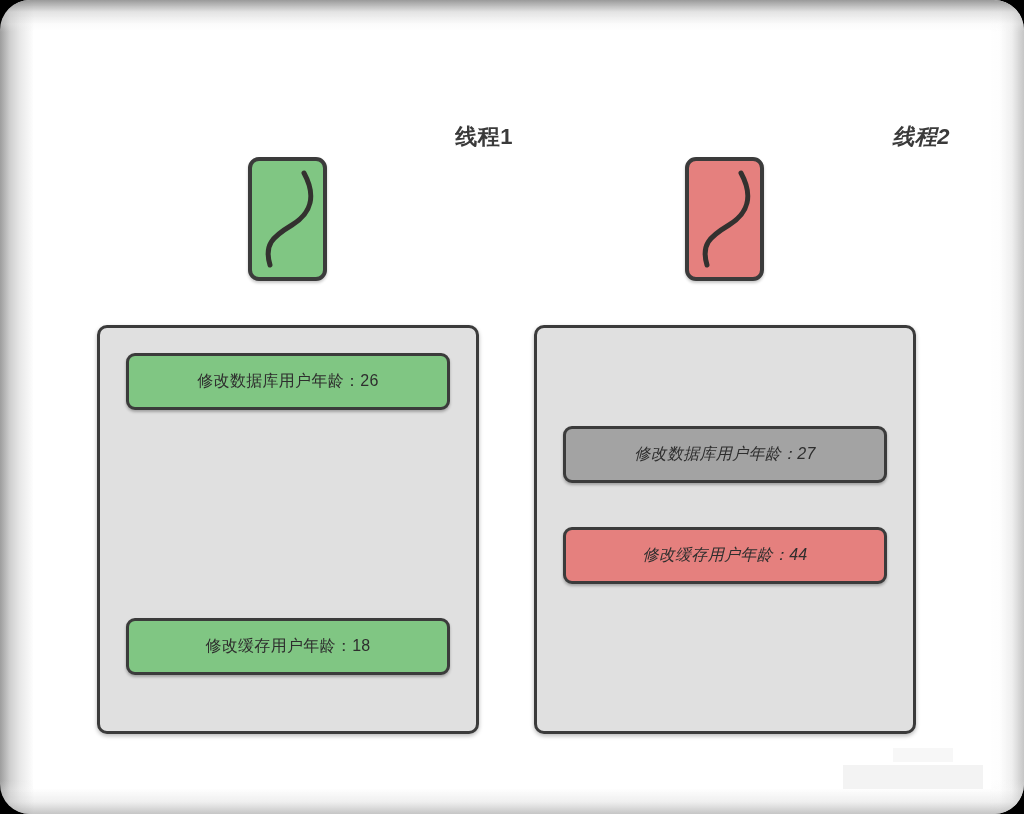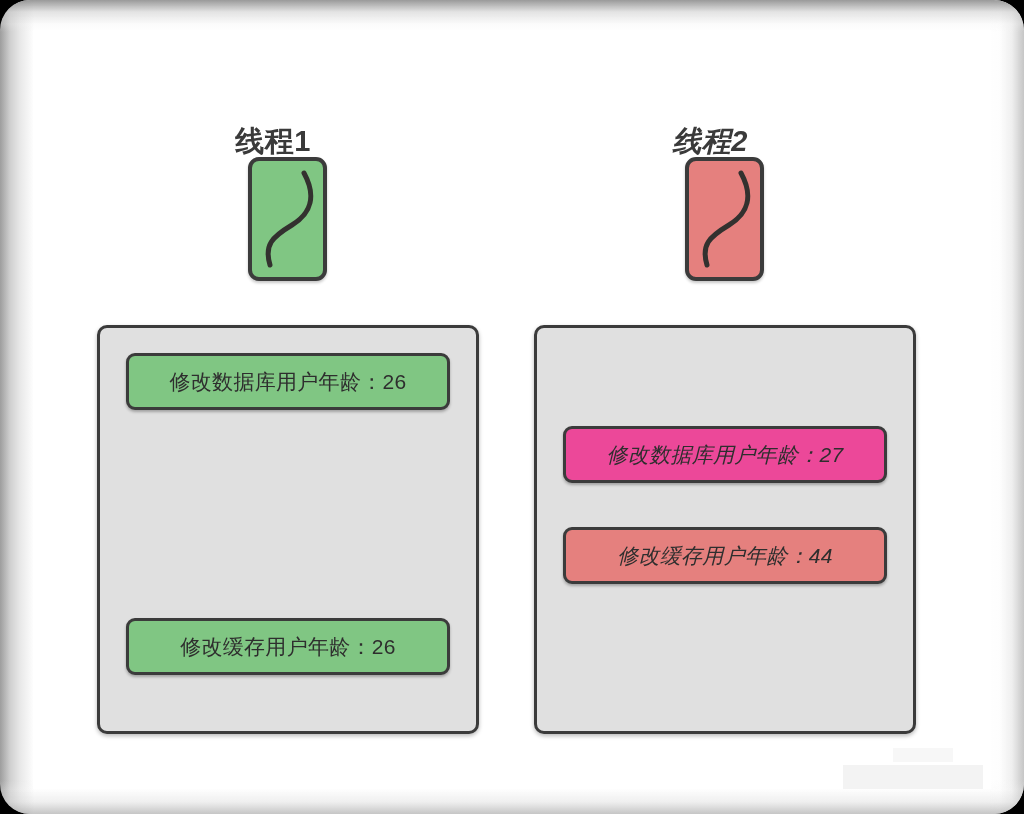--- a/index.html
+++ b/index.html
@@ -51,22 +51,22 @@
 
   
   .thread-col {
     position: absolute;
     top: 0;
   }
   .thread-title {
     position: absolute;
     top: 0;
     width: 100%;
-    text-align: center;
-    font-size: 29px;
+    text-align: right;
+    font-size: 22px;
     font-weight: bold;
     color: #3a3a3a;
     letter-spacing: 0.5px;
     white-space: nowrap;
   }
 
   
   .thread-icon {
     position: absolute;
     width: 79px;
@@ -91,21 +91,21 @@
   
   .op {
     position: absolute;
     height: 57px;
     border: 3px solid #3b3b3b;
     border-radius: 9px;
     box-sizing: border-box;
     display: flex;
     align-items: center;
     justify-content: center;
-    font-size: 21px;
+    font-size: 16px;
     color: #2e2e2e;
     white-space: nowrap;
     box-shadow: 0 2px 3px rgba(0,0,0,0.28);
     letter-spacing: 0.3px;
   }
 
   
   .artifact {
     position: absolute;
     pointer-events: none;
@@ -128,37 +128,37 @@
       <div class="thread-icon" style="left:215px; top:127px; background:#80C683;">
         <svg width="71" height="116" viewBox="0 0 71 116" aria-hidden="true">
           <path d="M52 12 C 64 34, 60 52, 40 64 C 20 76, 12 84, 18 104" fill="none" stroke="#33312f" stroke-width="5" stroke-linecap="round" stroke-linejoin="round"></path>
         </svg>
       </div>
 
       <div class="panel" style="left:64px; top:295px; width:382px; height:409px;">
 
         <div class="op" style="left:26px; top:25px; width:324px; background:#80C683;">修改数据库用户年龄：26</div>
 
-        <div class="op" style="left:26px; top:290px; width:324px; background:#80C683;">修改缓存用户年龄：26</div>
+        <div class="op" style="left:26px; top:290px; width:324px; background:#80C683;">修改缓存用户年龄：18</div>
       </div>
     </div>
 
     <div class="thread-col" style="left:437px; width:480px; height:759px;font-style:italic;">
 
       <div class="thread-title" style="top:92px;">线程2</div>
 
       <div class="thread-icon" style="left:215px; top:127px; background:#E5807E;">
         <svg width="71" height="116" viewBox="0 0 71 116" aria-hidden="true">
           <path d="M52 12 C 64 34, 60 52, 40 64 C 20 76, 12 84, 18 104" fill="none" stroke="#33312f" stroke-width="5" stroke-linecap="round" stroke-linejoin="round"></path>
         </svg>
       </div>
 
       <div class="panel" style="left:64px; top:295px; width:382px; height:409px;">
 
-        <div class="op" style="left:26px; top:98px; width:324px; background:#ec4899;">修改数据库用户年龄：27</div>
+        <div class="op" style="left:26px; top:98px; width:324px; background:#a3a3a3;">修改数据库用户年龄：27</div>
 
         <div class="op" style="left:26px; top:199px; width:324px; background:#E5807E;">修改缓存用户年龄：44</div>
       </div>
     </div>
 
     <div class="artifact" style="left:810px; top:735px; width:140px; height:24px; opacity:0.55;"></div>
     <div class="artifact" style="left:860px; top:718px; width:60px; height:14px; opacity:0.35;"></div>
   </div>
 </div>
 

